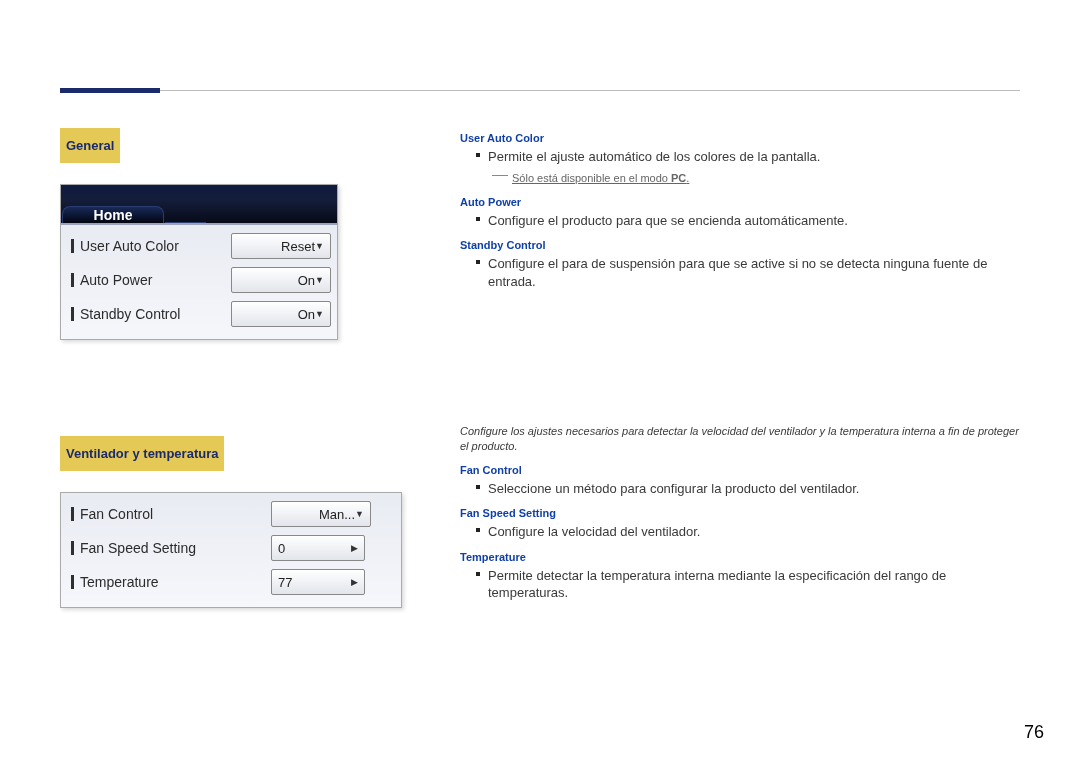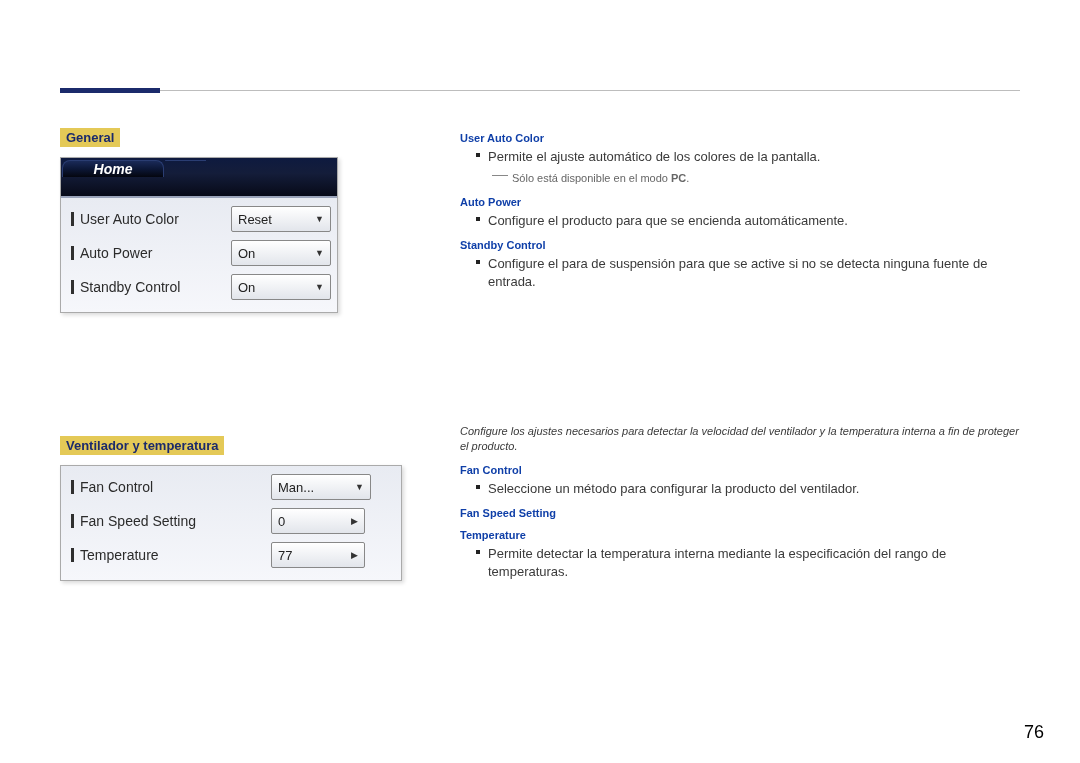--- a/index.html
+++ b/index.html
@@ -38,37 +38,36 @@
     position: absolute;
     left: 460px;
     right: 60px;
   }
   .section-header {
     display: inline-block;
     background: #e4c957;
     color: #1b2a6b;
     font-weight: bold;
     font-size: 13px;
-    padding: 2px 6px;
-    margin-bottom: 0;
+    padding: 10px 6px;
+    margin-bottom: 11px;
   }
   
   .panel {
     width: 276px;
     border: 1px solid #aaa;
     background: #f2f4f7;
     box-shadow: 2px 2px 4px rgba(0,0,0,.15);
   }
   .tabbar {
     display: flex;
     height: 38px;
     background: linear-gradient(#0e1a3f 0%, #141d3a 40%, #070a18 100%);
     border-bottom: 2px solid #9aa3ba;
-    align-items: flex-start;
-    font-style: italic;
+    align-items: flex-end;
   }
   .tab {
     flex: 0 0 auto;
     width: 100px;
     border-right: 1px solid #1c2b57;
     color: #fff;
     font-weight: bold;
     font-size: 14px;
     display: flex;
     align-items: center;
@@ -121,21 +120,21 @@
     width: 86px;
     height: 24px;
     background: linear-gradient(#ffffff, #e2e5eb);
     border: 1px solid #888;
     border-radius: 2px;
     display: flex;
     align-items: center;
     padding: 0 6px;
     font-size: 13px;
     color: #222;
-    justify-content: space-between;
+    justify-content: flex-end;
   }
   .row-control .arrow {
     font-size: 9px;
     color: #333;
   }
   .row-control.spinner {
     width: 80px;
   }
   .row-control.spinner .val {
     flex: 1;
@@ -157,20 +156,21 @@
     font-size: 13px;
   }
   .desc-bullet .dot {
     width: 4px; height: 4px; background: #222; margin-top: 5px; margin-right: 8px; flex: 0 0 auto;
   }
   .desc-note {
     margin-left: 32px;
     font-size: 11px;
     color: #666;
     margin-bottom: 12px;
+    text-decoration: underline;
   }
   .desc-note .dash {
     display: inline-block;
     width: 16px;
     border-top: 1px solid #888;
     vertical-align: middle;
     margin-right: 4px;
     position: relative;
     top: -3px;
   }
@@ -306,20 +306,24 @@
 <div class="right-col" style="top:424px;">
   <div class="desc-intro">Configure los ajustes necesarios para detectar la velocidad del ventilador y la temperatura interna a fin de proteger el producto.</div>
 
   <div class="desc-heading">Fan Control</div>
   <div class="desc-bullet">
     <div class="dot"></div>
     <div>Seleccione un método para configurar la producto del ventilador.</div>
   </div>
 
   <div class="desc-heading" style="margin-top:10px">Fan Speed Setting</div>
+  <div class="desc-bullet">
+    <div class="dot"></div>
+    <div>Configure la velocidad del ventilador.</div>
+  </div>
 
   <div class="desc-heading" style="margin-top:10px">Temperature</div>
   <div class="desc-bullet">
     <div class="dot"></div>
     <div>Permite detectar la temperatura interna mediante la especificación del rango de temperaturas.</div>
   </div>
 </div>
 
 <div class="page-number">76</div>
 

